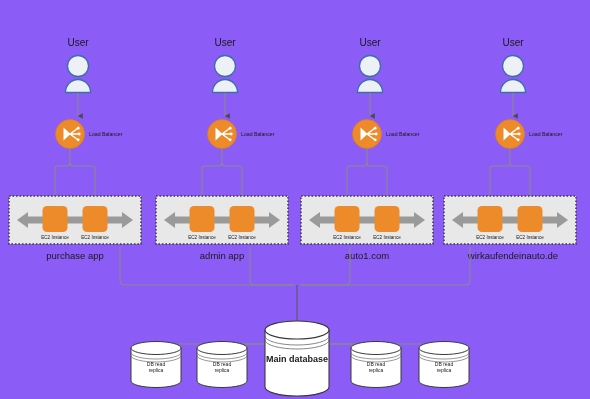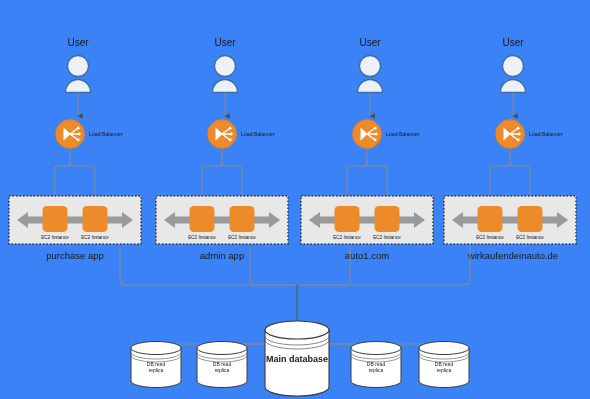--- a/index.html
+++ b/index.html
@@ -11,21 +11,21 @@
   body {
     font-family: "Liberation Sans", sans-serif;
     width: 590px;
     height: 399px;
     overflow: hidden;
   }
   #canvas {
     position: relative;
     width: 590px;
     height: 399px;
-    background: #3b82f6;
+    background: #8b5cf6;
   }
   #diagram-svg {
     position: absolute;
     top: 0;
     left: 0;
     width: 590px;
     height: 399px;
   }
   .user-label {
     font-size: 10px;

